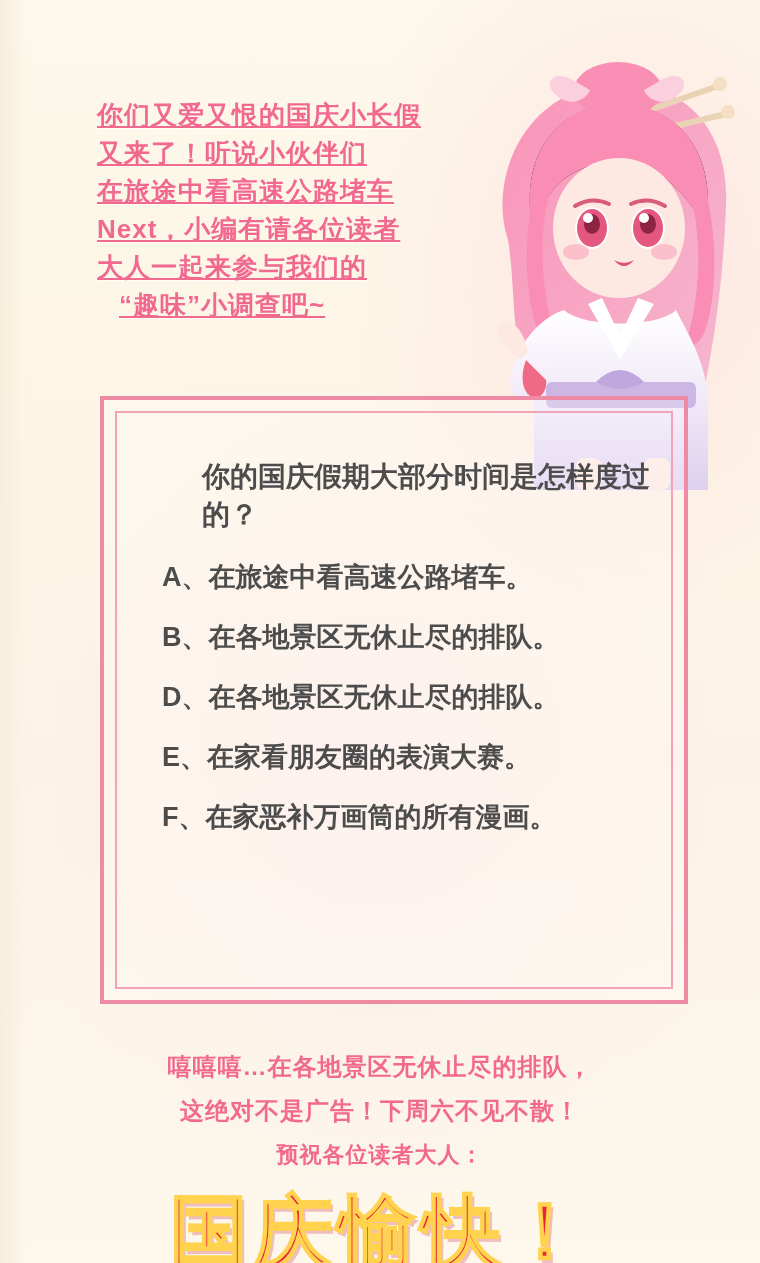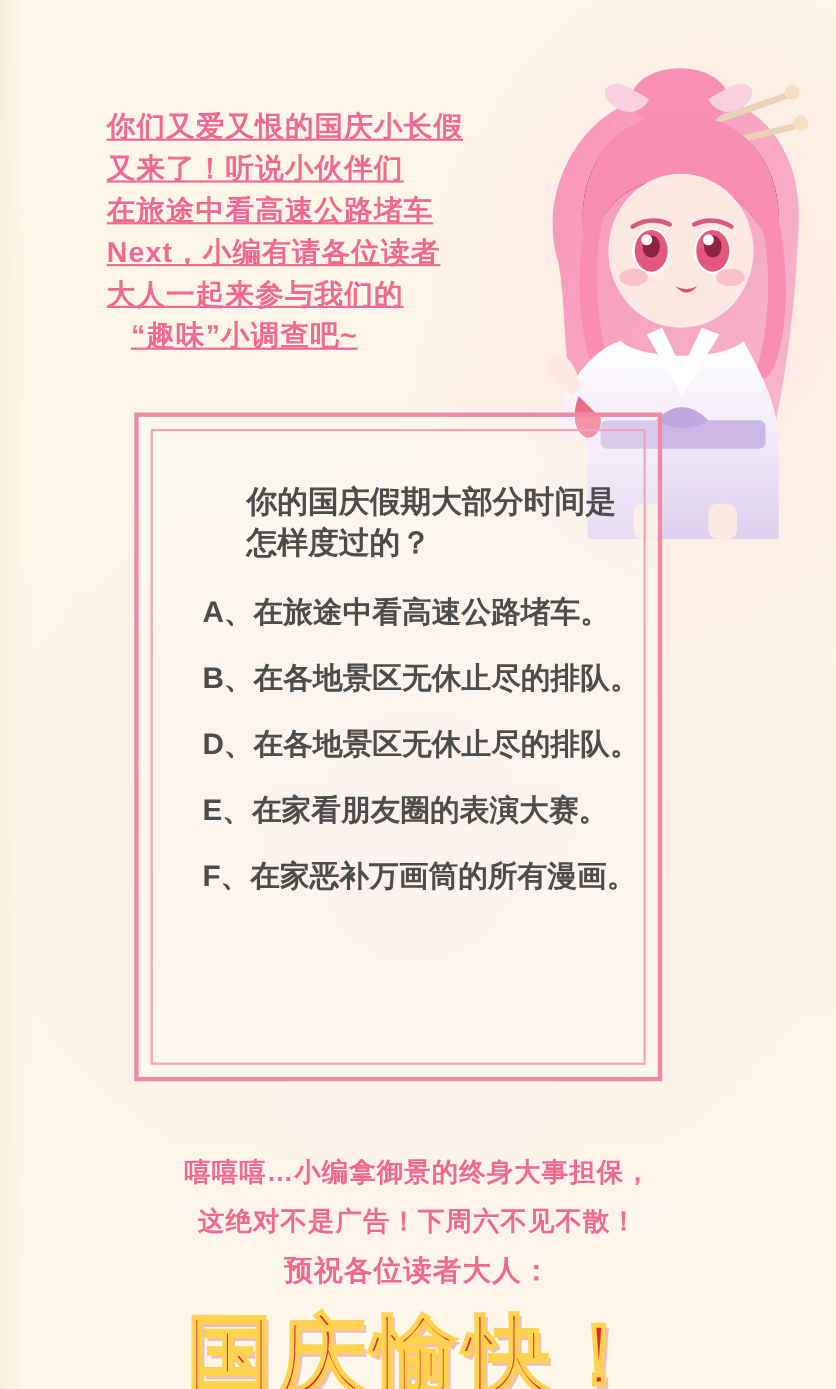--- a/index.html
+++ b/index.html
@@ -67,28 +67,27 @@
     top: 60px;
     width: 290px;
     height: 430px;
     z-index: 4;
   }
 
   
   .qbox {
     position: absolute;
     left: 100px;
-    top: 375px;
-    width: 480px;
+    top: 396px;
+    width: 588px;
     height: 608px;
     border: 4px solid #ef8aa5;
     background: rgba(255,255,255,0.28);
     box-sizing: border-box;
     z-index: 6;
-    margin-left: 22px;
   }
   .qbox-inner {
     position: absolute;
     inset: 11px;
     border: 2px solid #f3a3b8;
     box-sizing: border-box;
   }
   .qbox-content {
     position: relative;
     padding: 58px 30px 0 46px;
@@ -121,21 +120,21 @@
     z-index: 6;
   }
   .footer-line {
     font-size: 24px;
     line-height: 44px;
     color: #f2698f;
     font-weight: bold;
     letter-spacing: 1px;
   }
   .footer-line.sub {
-    font-size: 26px;
+    font-size: 22px;
   }
   .big-wish {
     position: absolute;
     left: 0;
     top: 1190px;
     width: 760px;
     text-align: center;
     font-size: 78px;
     line-height: 82px;
     font-weight: bold;
@@ -253,21 +252,21 @@
       <div class="question">你的国庆假期大部分时间是怎样度过的？</div>
       <div class="opt">A、在旅途中看高速公路堵车。</div>
       <div class="opt">B、在各地景区无休止尽的排队。</div>
       <div class="opt">D、在各地景区无休止尽的排队。</div>
       <div class="opt">E、在家看朋友圈的表演大赛。</div>
       <div class="opt">F、在家恶补万画筒的所有漫画。</div>
     </div>
   </div>
 
   <div class="footer">
-    <div class="footer-line">嘻嘻嘻…小编拿御景的终身大事担保，</div>
+    <div class="footer-line">嘻嘻嘻…在各地景区无休止尽的排队，</div>
     <div class="footer-line">这绝对不是广告！下周六不见不散！</div>
     <div class="footer-line sub">预祝各位读者大人：</div>
   </div>
 
   <div class="big-wish">国庆愉快！</div>
 
   <div class="watermark">枫漫画</div>
 </div>
 
 </body></html>

